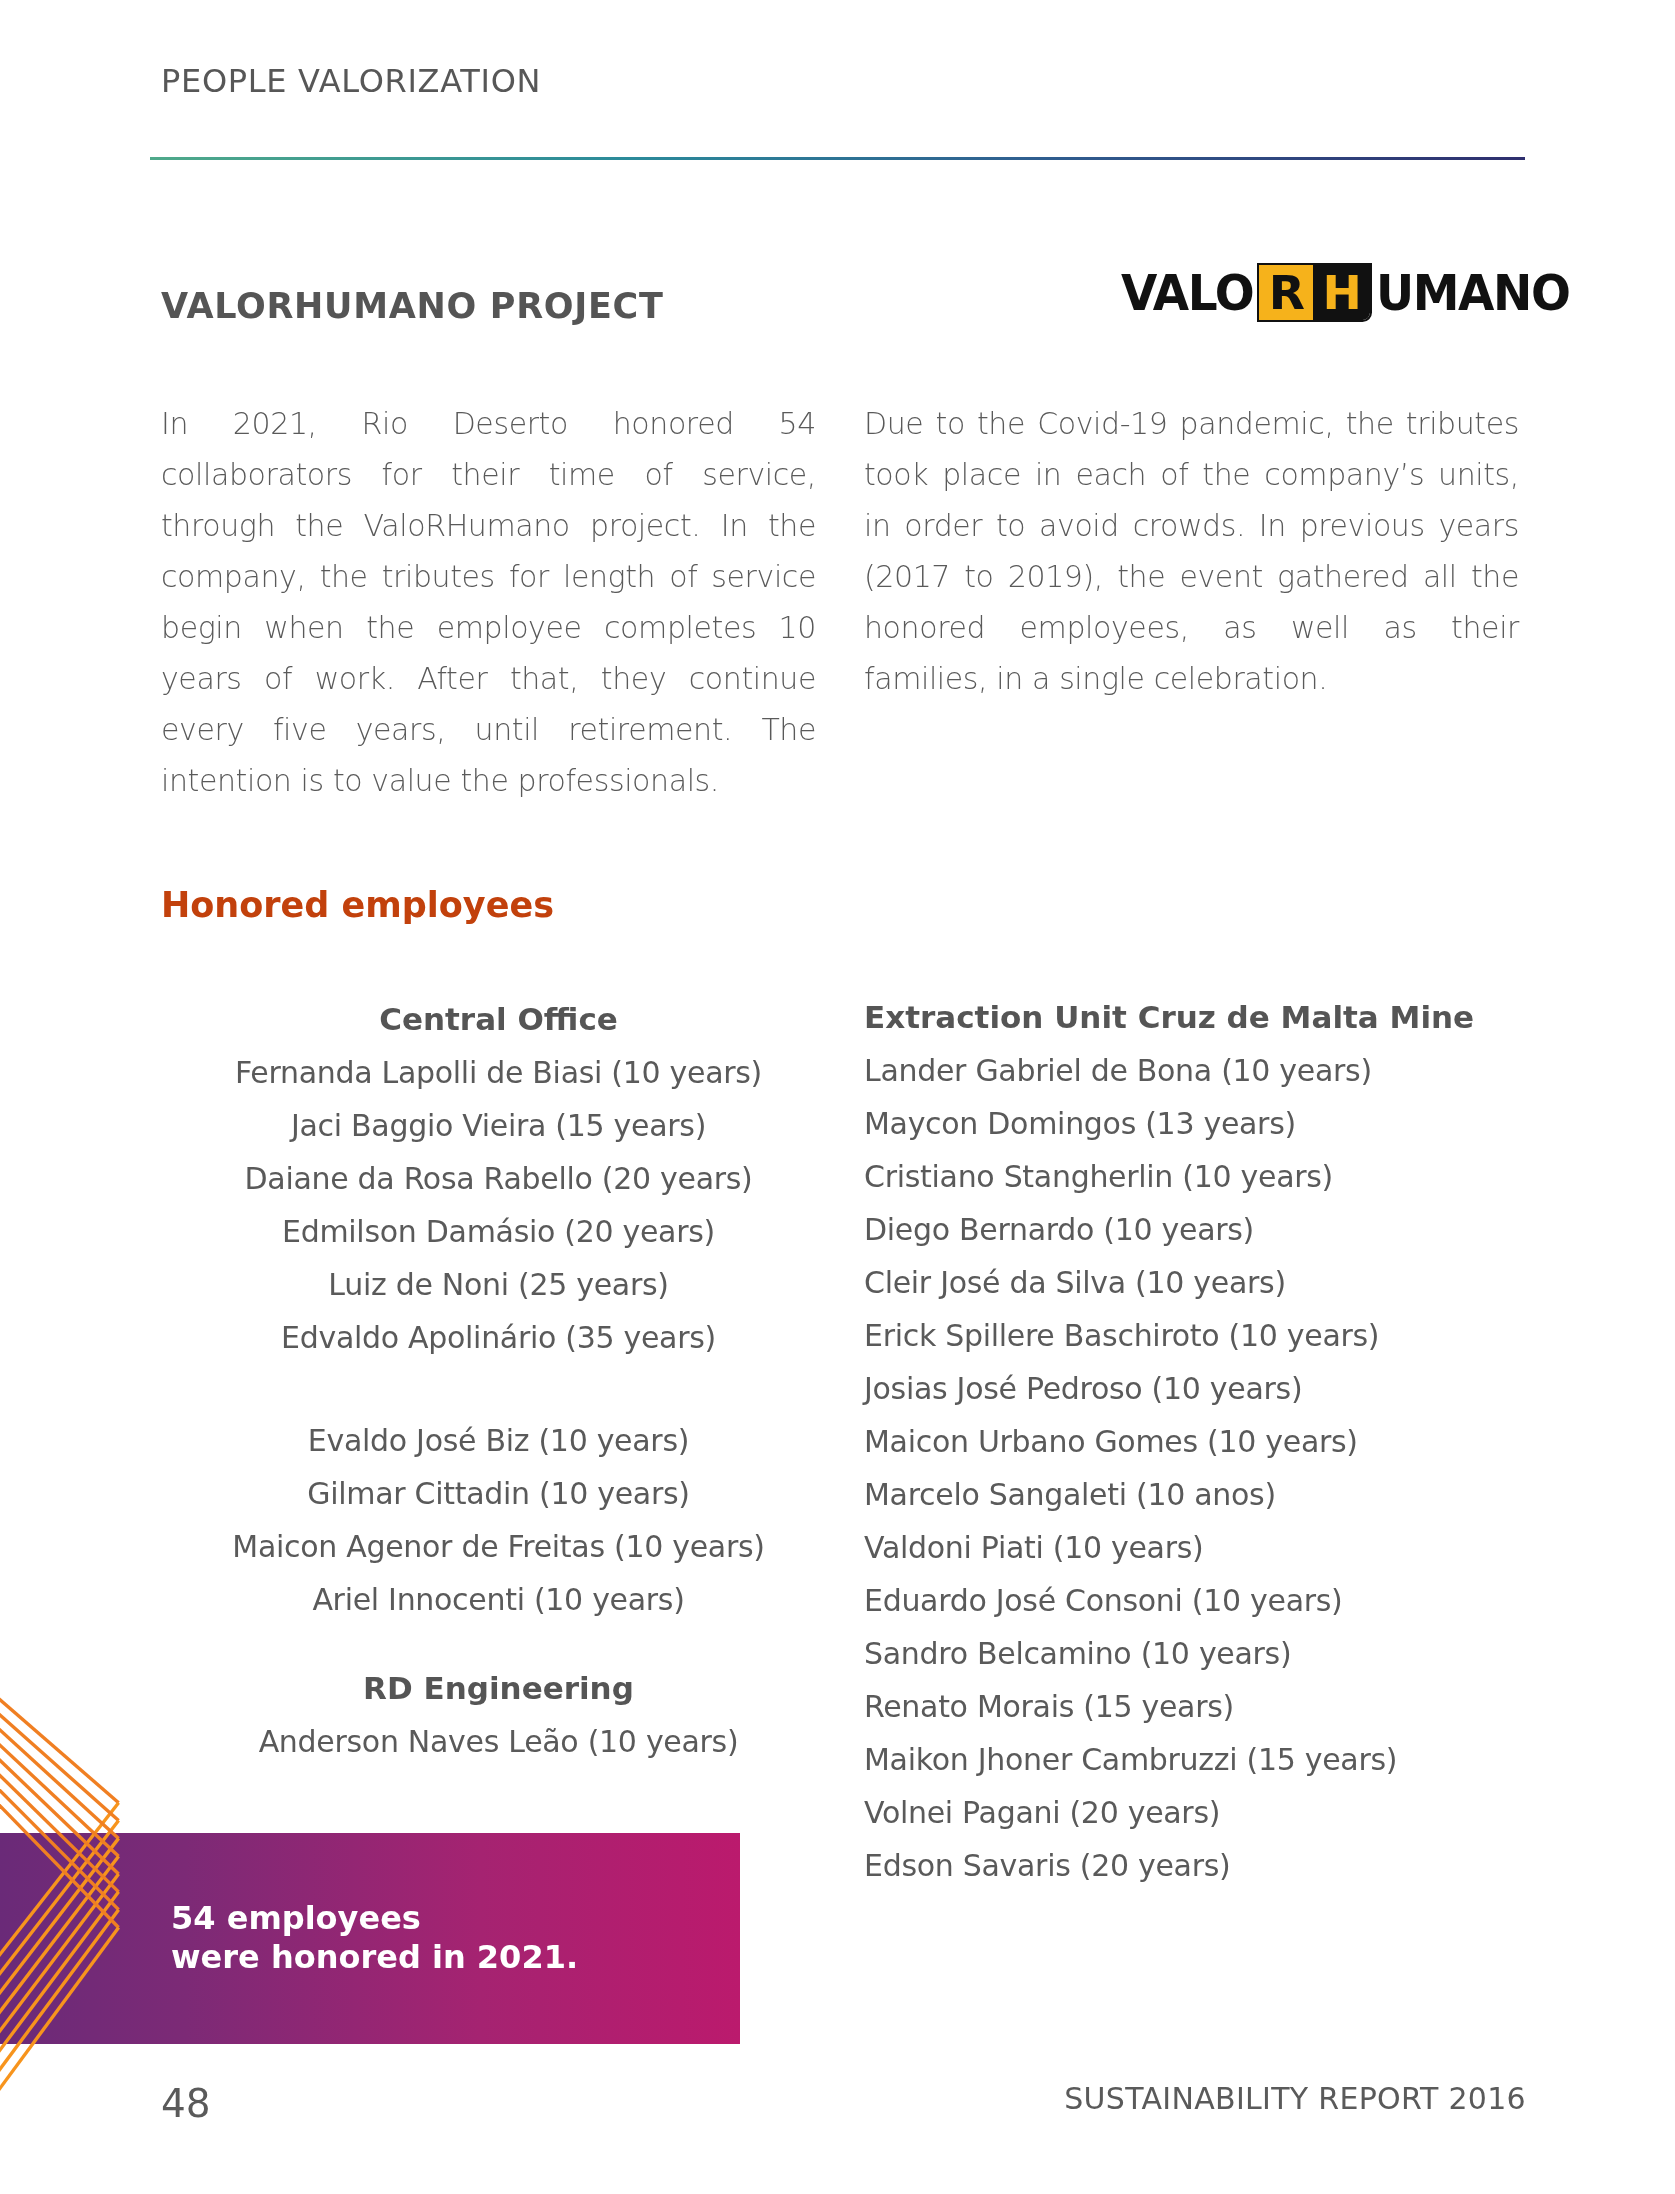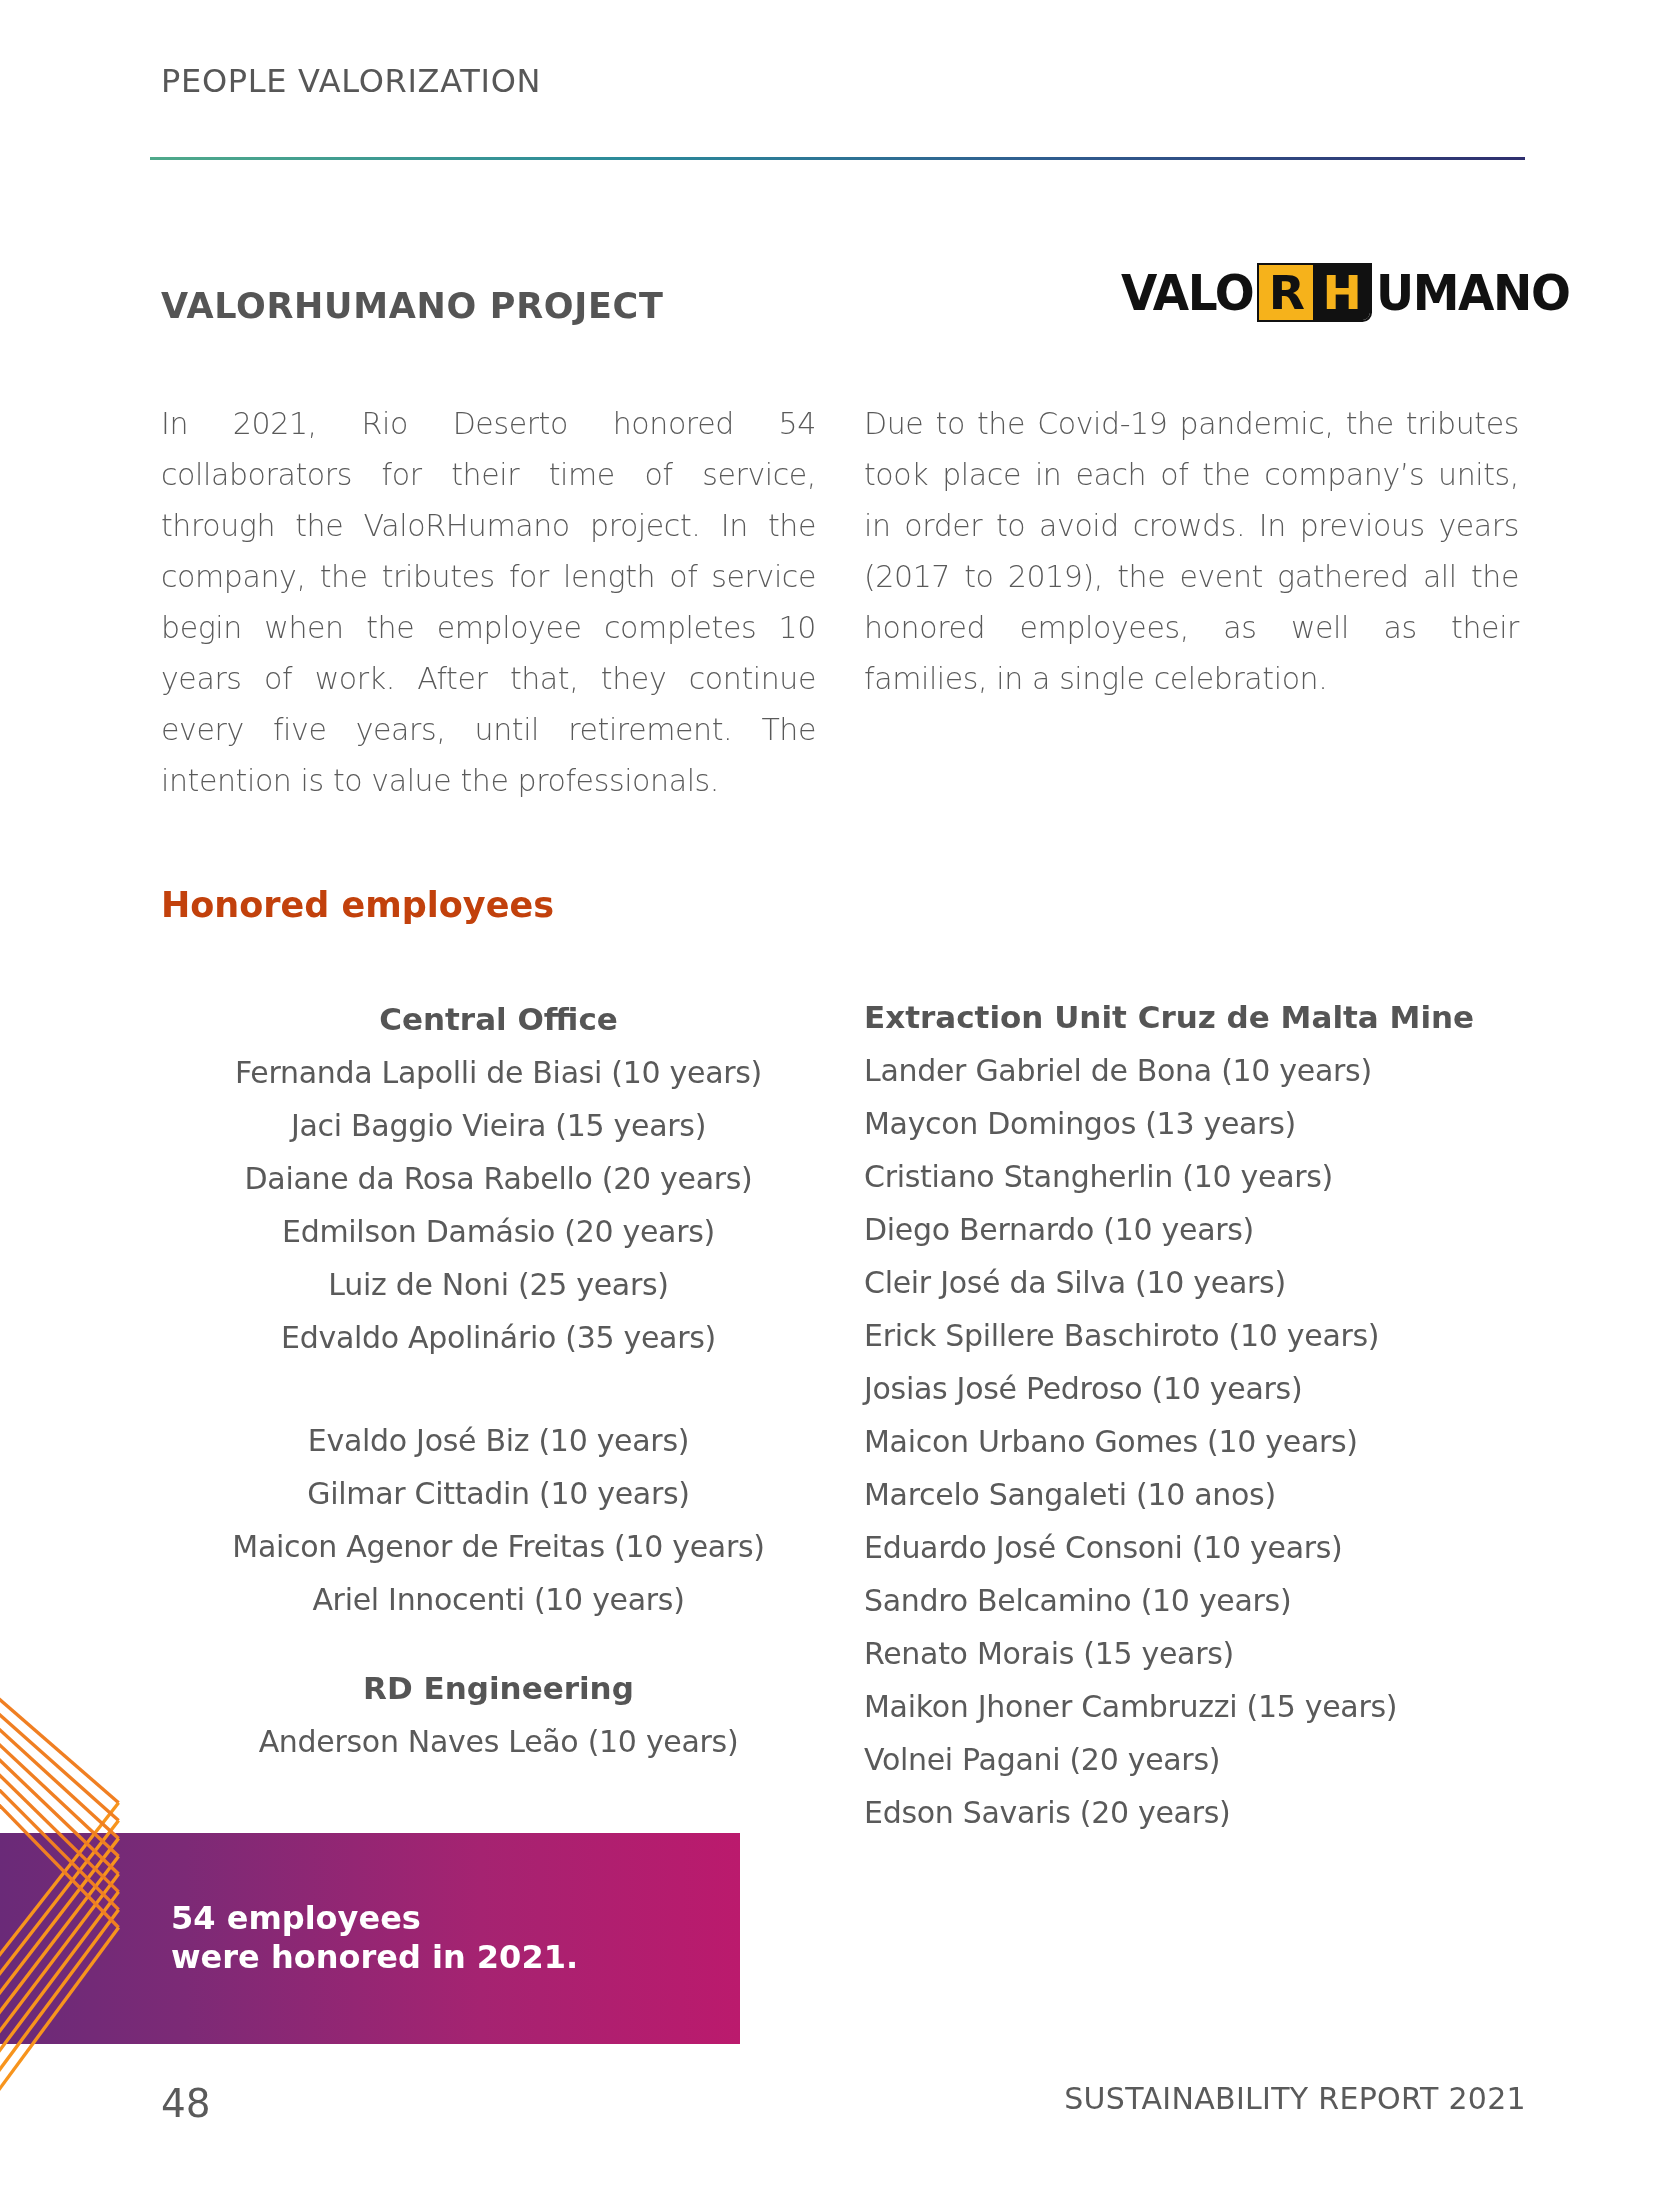--- a/index.html
+++ b/index.html
@@ -132,20 +132,21 @@
     <div class="group-title">Extraction Unit Cruz de Malta Mine</div>
     <div class="employee">Lander Gabriel de Bona (10 years)</div>
     <div class="employee">Maycon Domingos (13 years)</div>
     <div class="employee">Cristiano Stangherlin (10 years)</div>
     <div class="employee">Diego Bernardo (10 years)</div>
     <div class="employee">Cleir José da Silva (10 years)</div>
     <div class="employee">Erick Spillere Baschiroto (10 years)</div>
     <div class="employee">Josias José Pedroso (10 years)</div>
     <div class="employee">Maicon Urbano Gomes (10 years)</div>
     <div class="employee">Marcelo Sangaleti (10 anos)</div>
+    <div class="employee">Valdoni Piati (10 years)</div>
     <div class="employee">Eduardo José Consoni (10 years)</div>
     <div class="employee">Sandro Belcamino (10 years)</div>
     <div class="employee">Renato Morais (15 years)</div>
     <div class="employee">Maikon Jhoner Cambruzzi (15 years)</div>
     <div class="employee">Volnei Pagani (20 years)</div>
     <div class="employee">Edson Savaris (20 years)</div>
   </div>
 </div>
 
 <div class="highlight-box"></div>
@@ -170,14 +171,14 @@
       <line x1="175" y1="354.79999999999995" x2="-20" y2="620.2" stroke="#f7941d"></line>
     </g>
 </svg>
 
 <div class="highlight-text">
   <div class="big">54 employees</div>
   <div class="small">were honored in 2021.</div>
 </div>
 
 <div class="footer-page">48</div>
-<div class="footer-report">SUSTAINABILITY REPORT 2021</div>
+<div class="footer-report">SUSTAINABILITY REPORT 2016</div>
 
 
 </body></html>

